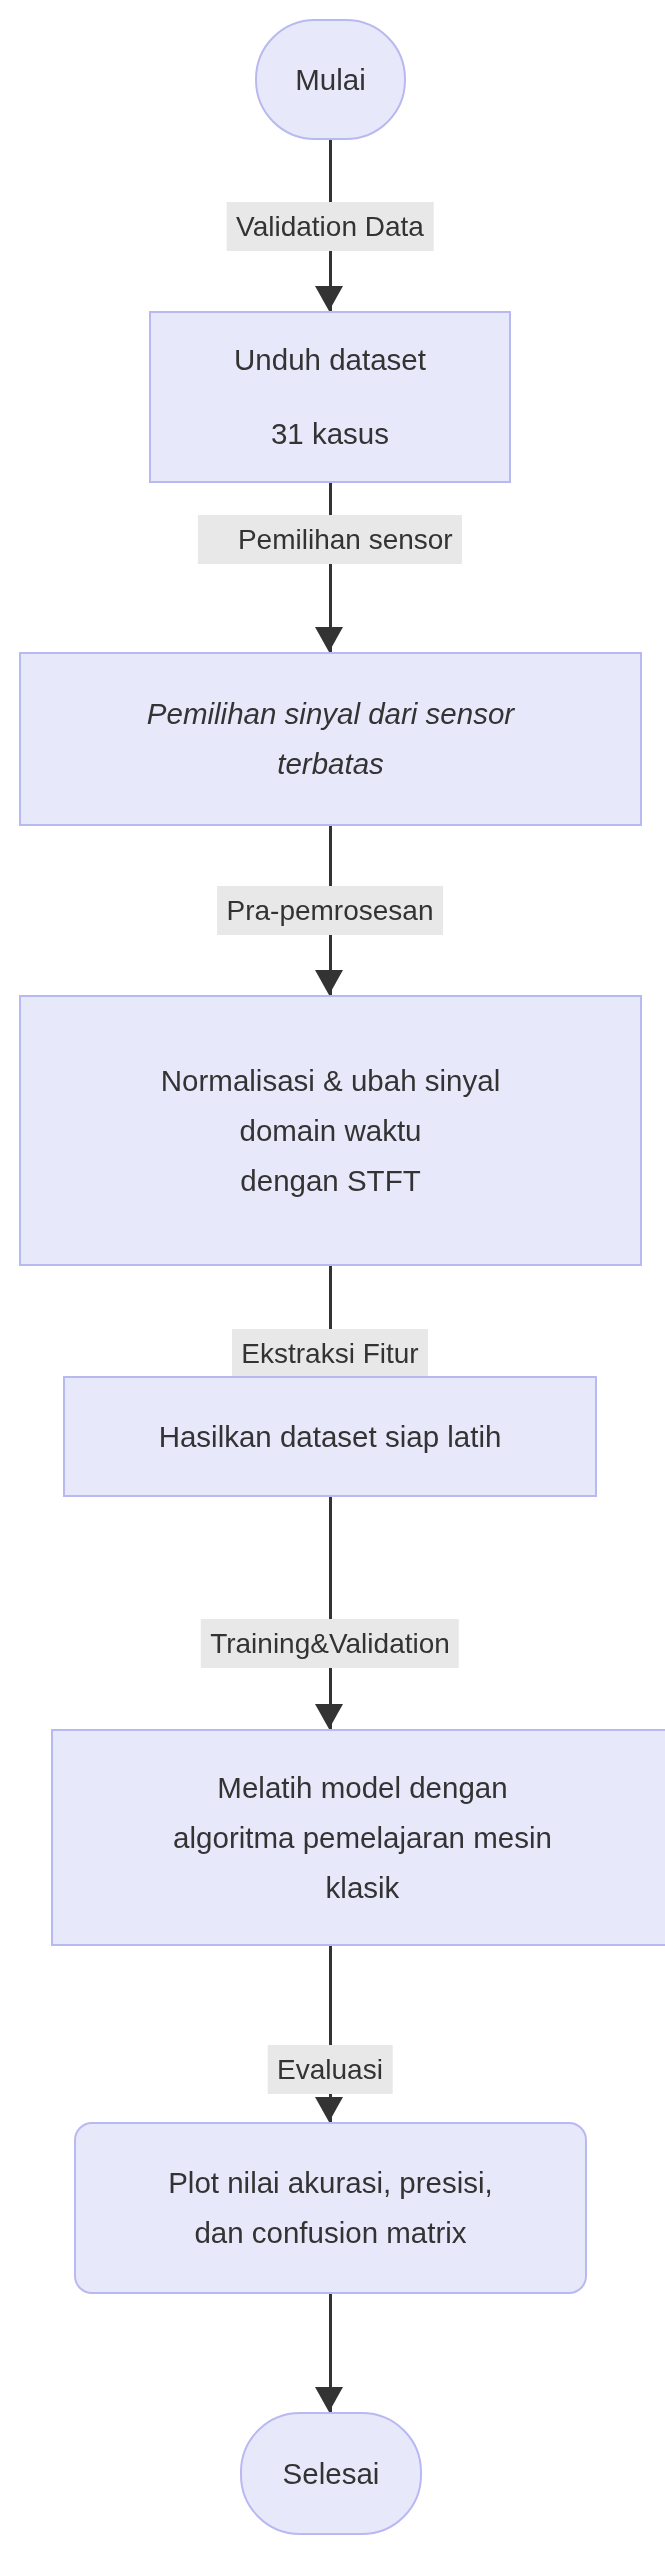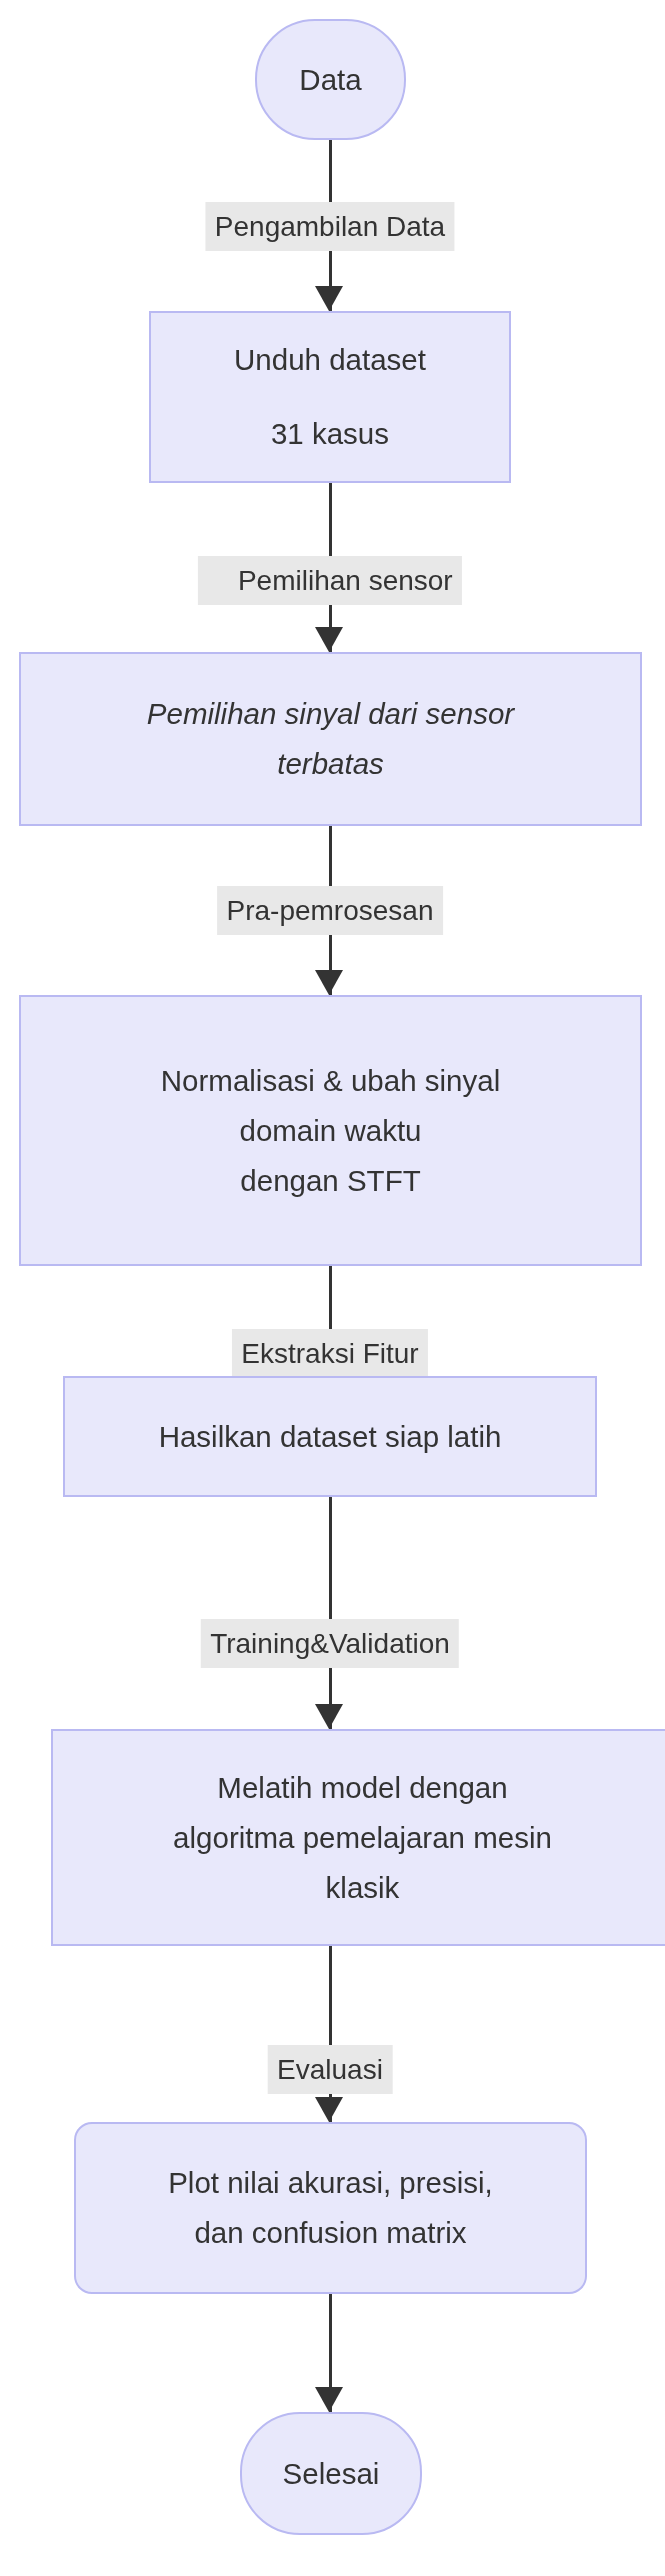--- a/index.html
+++ b/index.html
@@ -62,31 +62,31 @@
   }
 </style>
 </head>
 <body>
 
 <div class="canvas">
 
   <div class="vline"></div>
 
   <div class="node stadium" style="left:255px;top:19px;width:151px;height:121px;">
-    <div>Data</div>
+    <div>Mulai</div>
   </div>
 
-  <div class="edge-label" style="top:202px;">Pengambilan Data</div>
+  <div class="edge-label" style="top:202px;">Validation Data</div>
   <div class="arrowhead" style="top:286px;"></div>
   <div class="node" style="left:149px;top:311px;width:362px;height:172px;gap:24px;">
     <div>Unduh dataset</div>
     <div>31 kasus</div>
   </div>
 
-  <div class="edge-label" style="top:556px;padding-left:40px;">Pemilihan sensor</div>
+  <div class="edge-label" style="top:515px;padding-left:40px;">Pemilihan sensor</div>
   <div class="arrowhead" style="top:627px;"></div>
   <div class="node" style="left:19px;top:652px;width:623px;height:174px;font-style:italic;">
     <div>Pemilihan sinyal dari sensor</div>
     <div>terbatas</div>
   </div>
 
   <div class="edge-label" style="top:886px;">Pra-pemrosesan</div>
   <div class="arrowhead" style="top:970px;"></div>
   <div class="node" style="left:19px;top:995px;width:623px;height:271px;">
     <div>Normalisasi &amp; ubah sinyal</div>

